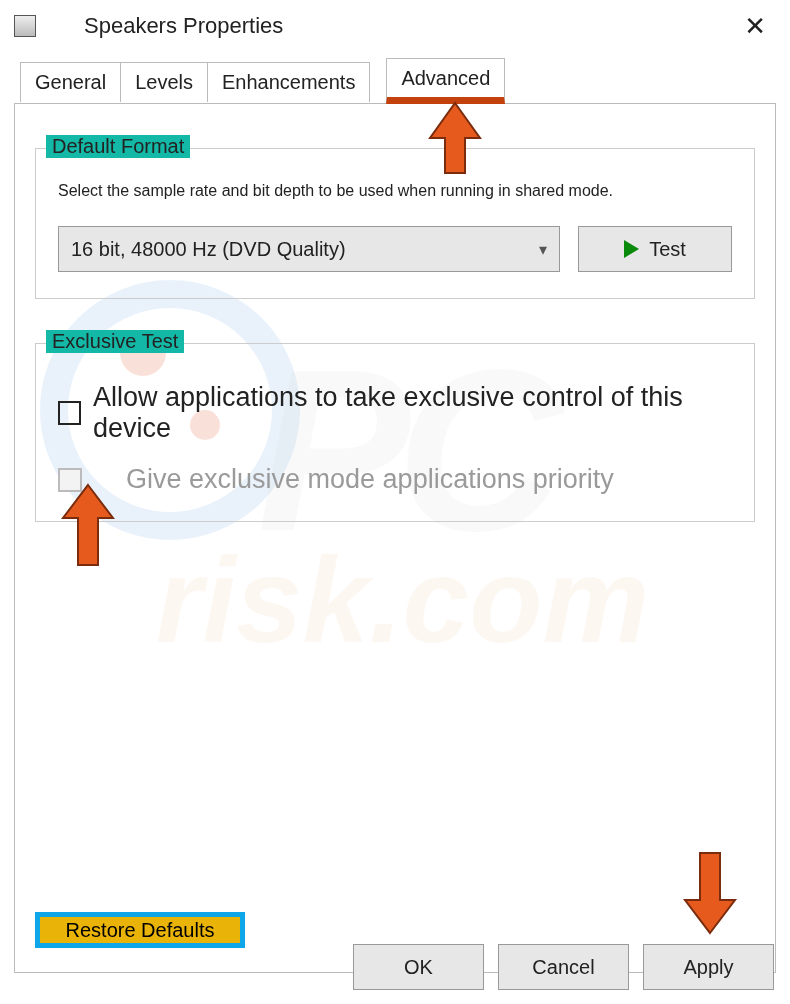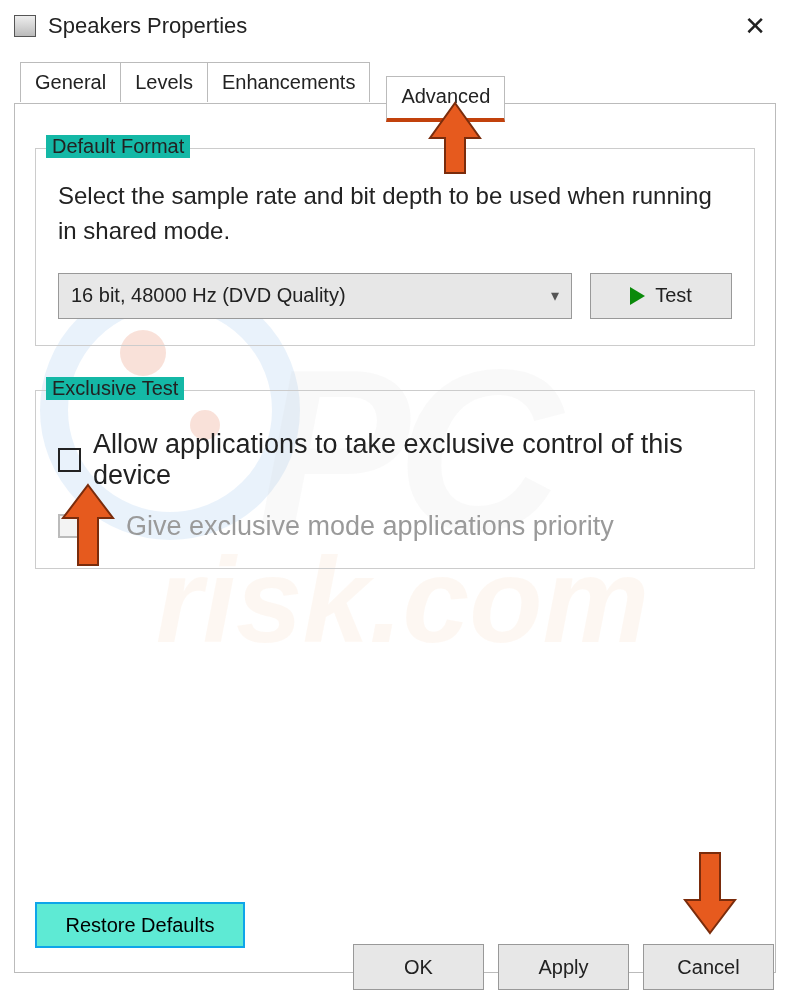--- a/index.html
+++ b/index.html
@@ -12,20 +12,21 @@
     width: 790px;
     height: 1004px;
     position: relative;
     overflow: hidden;
   }
   .titlebar {
     display: flex;
     align-items: center;
     padding: 8px 14px 14px 14px;
     height: 58px;
+    gap: 36px;
   }
   .titlebar .icon {
     width: 22px; height: 22px;
     border: 1px solid #555;
     background: linear-gradient(#eee,#bbb);
     margin-right: 12px;
     display:inline-block;
   }
   .titlebar .title { font-size: 22px; flex: 1; color:#222; }
   .close-x { font-size: 26px; padding: 0 10px; color:#222; cursor:pointer; font-family: Arial, sans-serif; }
@@ -42,23 +43,23 @@
     background: #fff;
     font-size: 20px;
     color:#222;
     cursor: pointer;
     position: relative;
     top: 4px;
     height: 40px;
   }
   .tab + .tab { margin-left: -1px; }
   .tab.active {
-    top: 18px;
+    top: 0;
     height: 46px;
-    border-bottom: 4px solid #c2410c;
+    border-bottom: 7px solid #c2410c;
     z-index: 2;
     margin-left: 16px;
   }
   .panel {
     margin: -1px 14px 0 14px;
     border: 1px solid #bbb;
     height: 870px;
     position: relative;
     padding: 26px 20px;
   }
@@ -70,49 +71,49 @@
   }
   .group .legend {
     position: absolute;
     top: -14px;
     left: 10px;
     background: #14b8a6;
     padding: 0 6px;
     font-size: 20px;
     color:#222;
   }
-  .desc { font-size: 24px; color:#222; line-height: 1.45; }
+  .desc { font-size: 16px; color:#222; line-height: 1.45; }
   .row { display:flex; align-items:center; gap:18px; margin-top:24px; }
   .dropdown {
     display:flex; align-items:center; justify-content:space-between;
     border:1px solid #999; background:#e7e7e7;
     height:46px; padding:16px 12px; flex:1;
     font-size:20px; color:#222; cursor:pointer;
   }
   .dropdown .chev { font-size:16px; color:#555; }
   .btn {
     border:1px solid #999; background:#e7e7e7;
     height:46px; padding:0 24px;
     font-size:20px; display:flex; align-items:center; gap:10px;
     cursor:pointer; color:#222;
   }
-  .btn.test { width:142px; justify-content:center; }
+  .btn.test { width:154px; justify-content:center; }
   .play-tri {
     width:0;height:0;border-top:9px solid transparent;
     border-bottom:9px solid transparent;border-left:15px solid #0a8a0a;
   }
   .check-row { display:flex; align-items:center; gap:12px; font-size:27px; color:#222; }
   .check-row.disabled { color:#9a9a9a; }
   .check-box {
     width:24px;height:24px;border:2px solid #222;display:inline-block;
   }
   .check-box.disabled { border-color:#bbb; background:#f3f3f3; }
   .restore {
-    border:2px solid #0ea5e9;background:#5eead4;
-    height:46px;width:210px;font-size:20px;
+    border:5px solid #0ea5e9;background:#eab308;
+    height:36px;width:210px;font-size:20px;
     display:flex;align-items:center;justify-content:center;
     position:absolute;left:20px;bottom:24px;cursor:pointer;
   }
   .footer {
     position:absolute; bottom:0; left:0; right:0;
     display:flex; justify-content:flex-end; gap:14px;
     padding:14px 16px;
   }
   .footer .btn { width:131px; justify-content:center; padding:13px; }
   
@@ -190,24 +191,24 @@
     <span>Restore Defaults</span>
   </div>
 
 </div>
 
 <div class="footer">
   <div class="btn">
       <span>OK</span>
     </div>
   <div class="btn">
+      <span>Cancel</span>
+    </div>
+  <div class="btn">
       <span>Apply</span>
-    </div>
-  <div class="btn">
-      <span>Cancel</span>
     </div>
 </div>
 
 <svg class="arrow" style="left:420px;top:98px;width:70px;height:80px;" viewBox="0 0 70 80">
   <path d="M35 5 L60 40 L45 40 L45 75 L25 75 L25 40 L10 40 Z" fill="#e65a1e" stroke="#7a2c0c" stroke-width="2"></path>
 </svg>
 <svg class="arrow" style="left:58px;top:480px;width:60px;height:90px;" viewBox="0 0 60 90">
   <path d="M30 5 L55 38 L40 38 L40 85 L20 85 L20 38 L5 38 Z" fill="#e65a1e" stroke="#7a2c0c" stroke-width="2"></path>
 </svg>
 <svg class="arrow" style="left:680px;top:848px;width:60px;height:90px;" viewBox="0 0 60 90">

